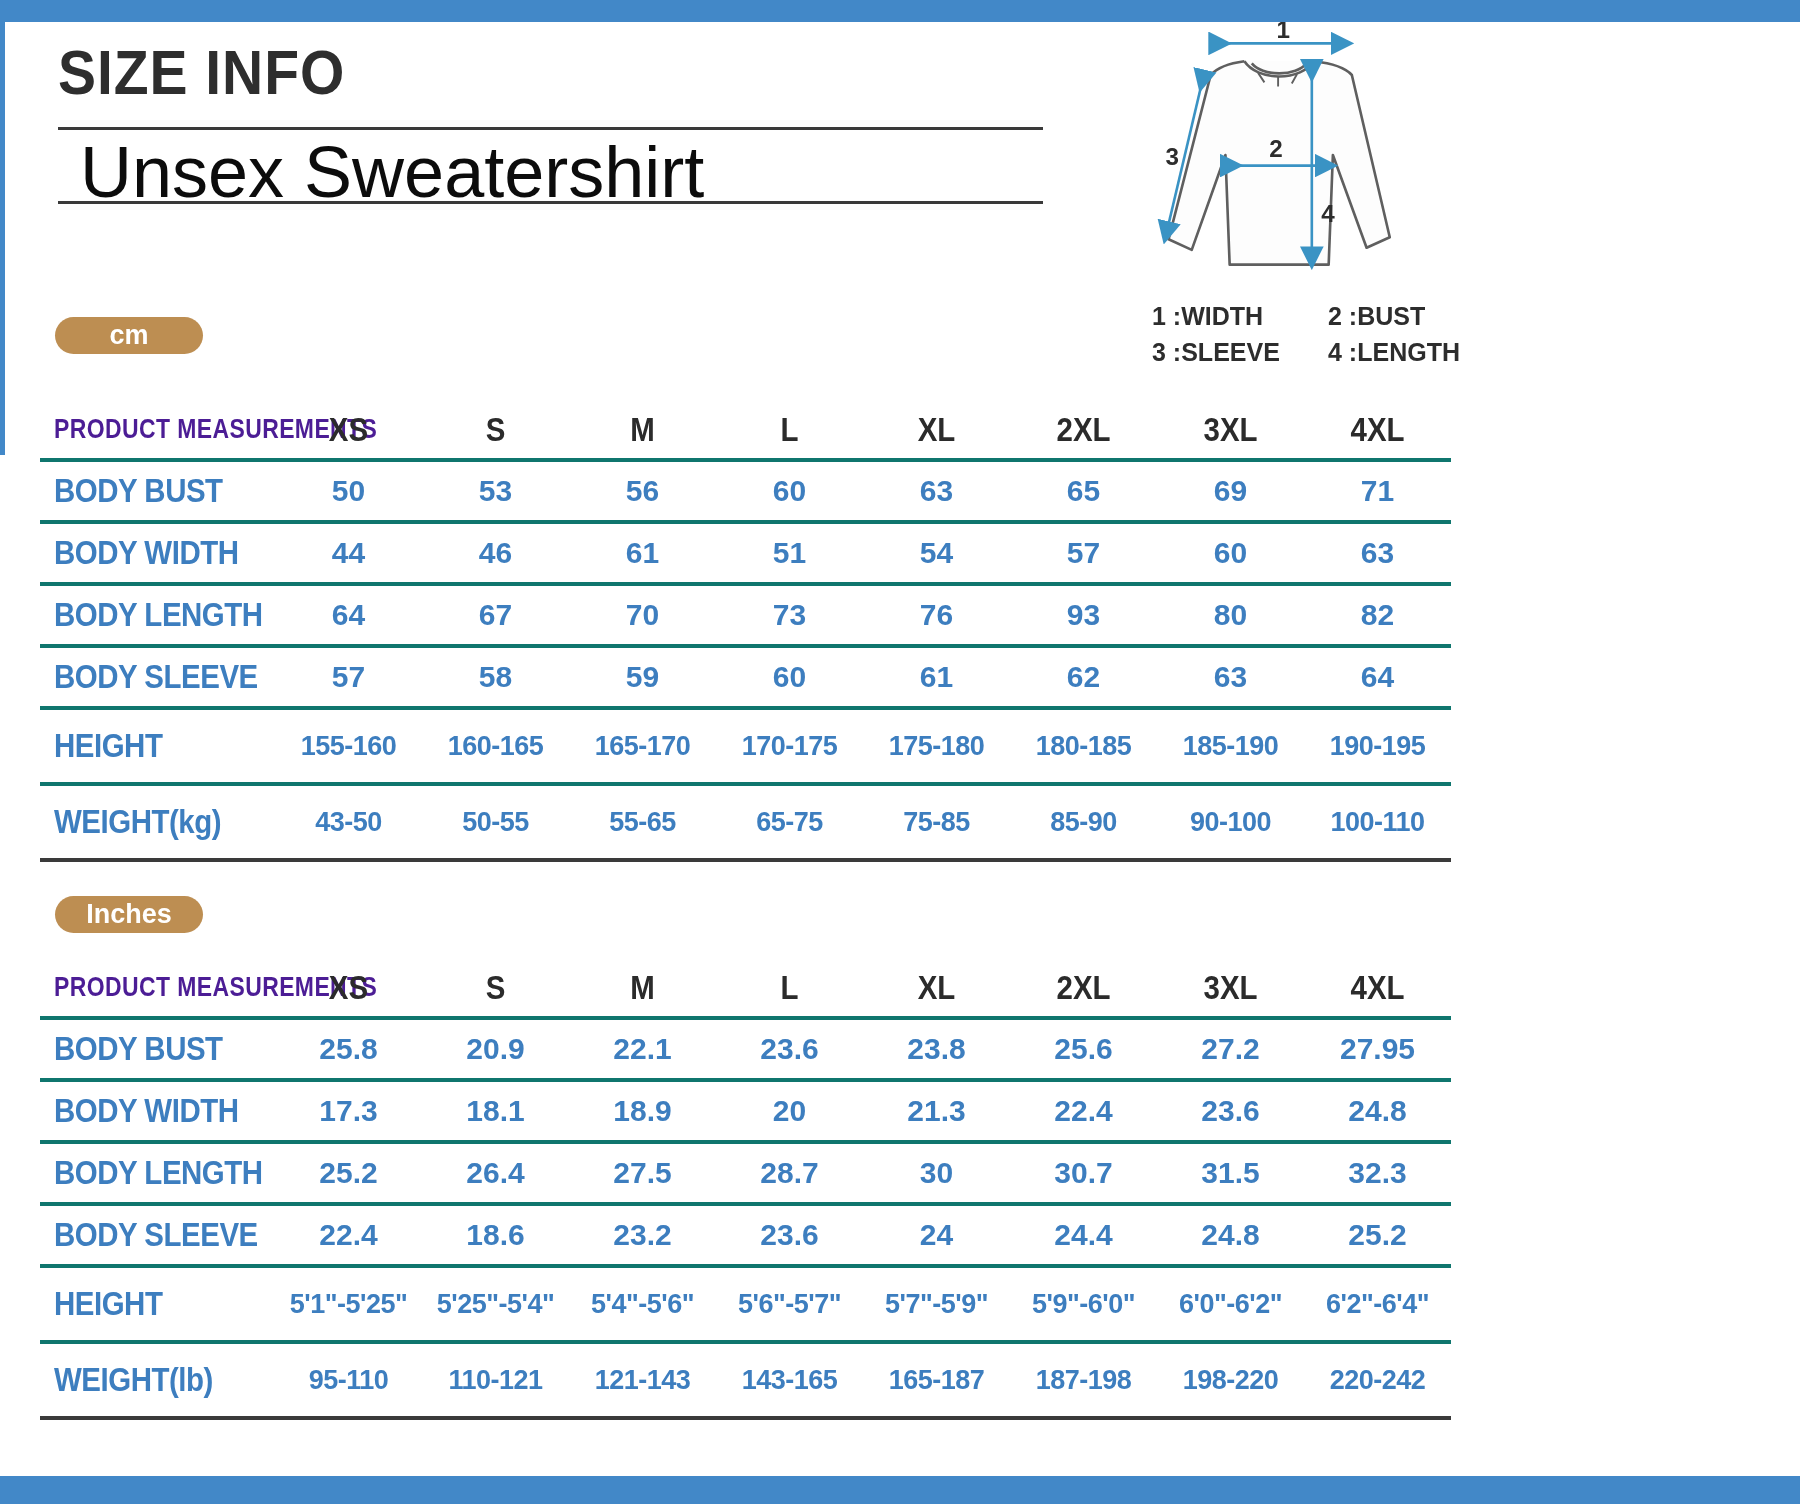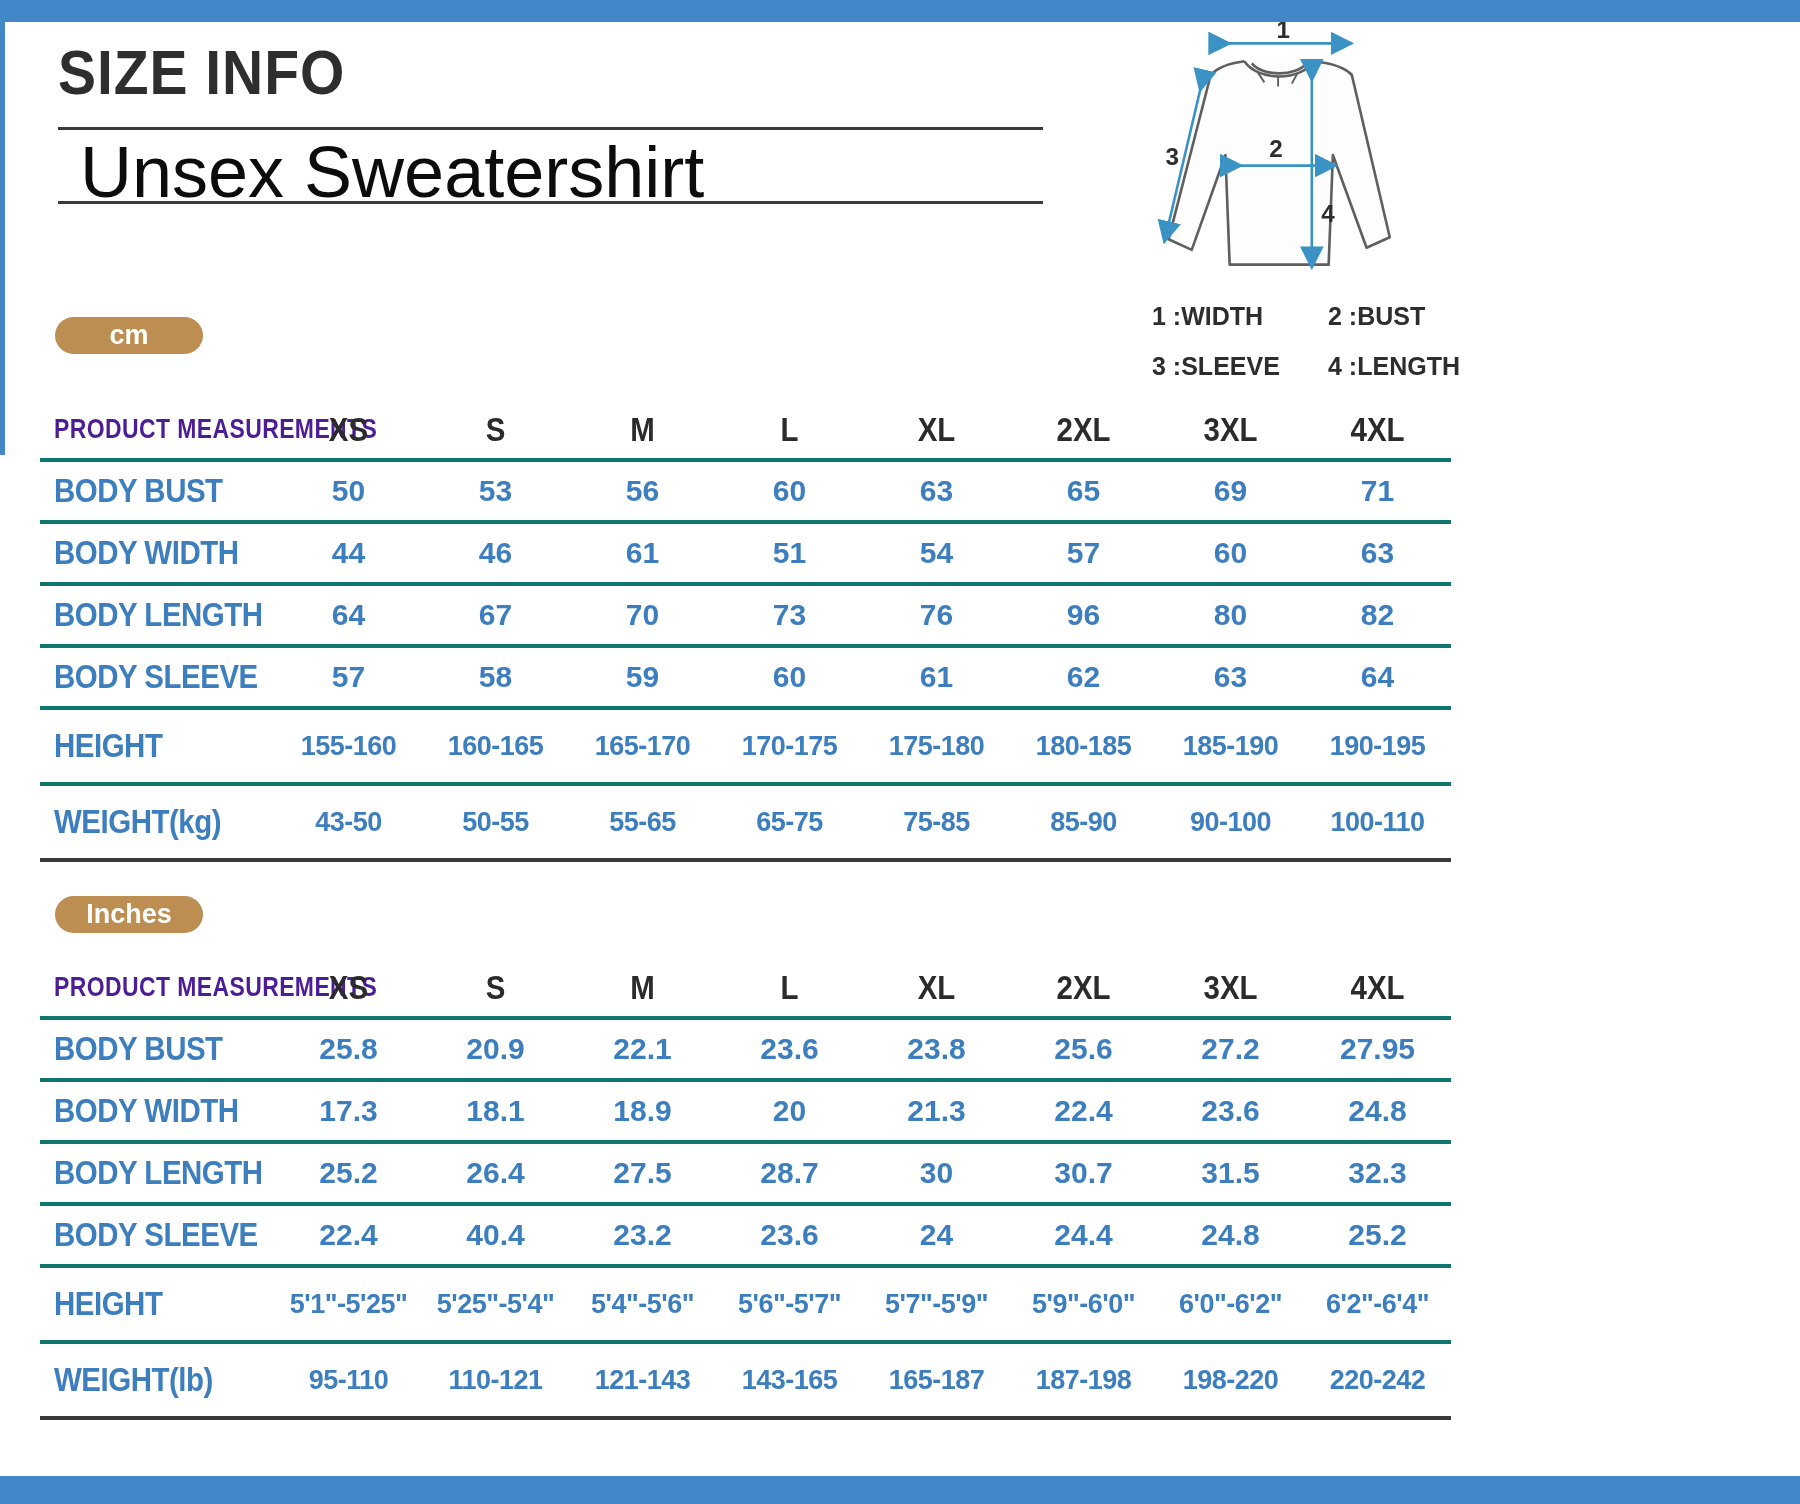--- a/index.html
+++ b/index.html
@@ -16,21 +16,21 @@
     left:58px;top:36px;font-size:60px;font-weight:900;letter-spacing:1px;color:#2e2e2e;
     transform:scale(0.95,1.05);transform-origin:left top;white-space:nowrap;
   }
   .rule{height:3px;background:#3a3a3a;}
   .rule-1{left:58px;top:127px;width:985px;}
   .rule-2{left:58px;top:201px;width:985px;}
   .product-name{left:80px;top:131px;font-size:72px;font-weight:400;color:#0c0c0c;white-space:nowrap;}
 
   .diagram{left:1118px;top:22px;width:316px;height:264px;}
   .legend{
-    left:1152px;top:302px;display:grid;grid-template-columns:176px auto;row-gap:21px;
+    left:1152px;top:302px;display:grid;grid-template-columns:176px auto;row-gap:7px;
     font-size:25px;font-weight:700;color:#2d2d2d;
   }
   .legend-item{white-space:nowrap;}
 
   .unit-badge{
     width:148px;height:37px;background:#bd8e52;border-radius:19px;color:#fff;
     font-size:27px;font-weight:700;display:flex;align-items:center;justify-content:center;
   }
   .badge-cm{left:55px;top:317px;}
   .badge-inches{left:55px;top:896px;}
@@ -142,21 +142,21 @@
       </div>
       <div class="trow tdata">
         <div class="rowlabel">
           <div class="bluelabel">BODY LENGTH</div>
         </div>
         <div class="valuecell">64</div>
         <div class="valuecell">67</div>
         <div class="valuecell">70</div>
         <div class="valuecell">73</div>
         <div class="valuecell">76</div>
-        <div class="valuecell">96</div>
+        <div class="valuecell">93</div>
         <div class="valuecell">80</div>
         <div class="valuecell">82</div>
       </div>
       <div class="trow tdata">
         <div class="rowlabel">
           <div class="bluelabel">BODY SLEEVE</div>
         </div>
         <div class="valuecell">57</div>
         <div class="valuecell">58</div>
         <div class="valuecell">59</div>
@@ -246,21 +246,21 @@
         <div class="valuecell">30</div>
         <div class="valuecell">30.7</div>
         <div class="valuecell">31.5</div>
         <div class="valuecell">32.3</div>
       </div>
       <div class="trow tdata">
         <div class="rowlabel">
           <div class="bluelabel">BODY SLEEVE</div>
         </div>
         <div class="valuecell">22.4</div>
-        <div class="valuecell">40.4</div>
+        <div class="valuecell">18.6</div>
         <div class="valuecell">23.2</div>
         <div class="valuecell">23.6</div>
         <div class="valuecell">24</div>
         <div class="valuecell">24.4</div>
         <div class="valuecell">24.8</div>
         <div class="valuecell">25.2</div>
       </div>
       <div class="trow tdata range-row">
         <div class="rowlabel">
           <div class="bluelabel">HEIGHT</div>

